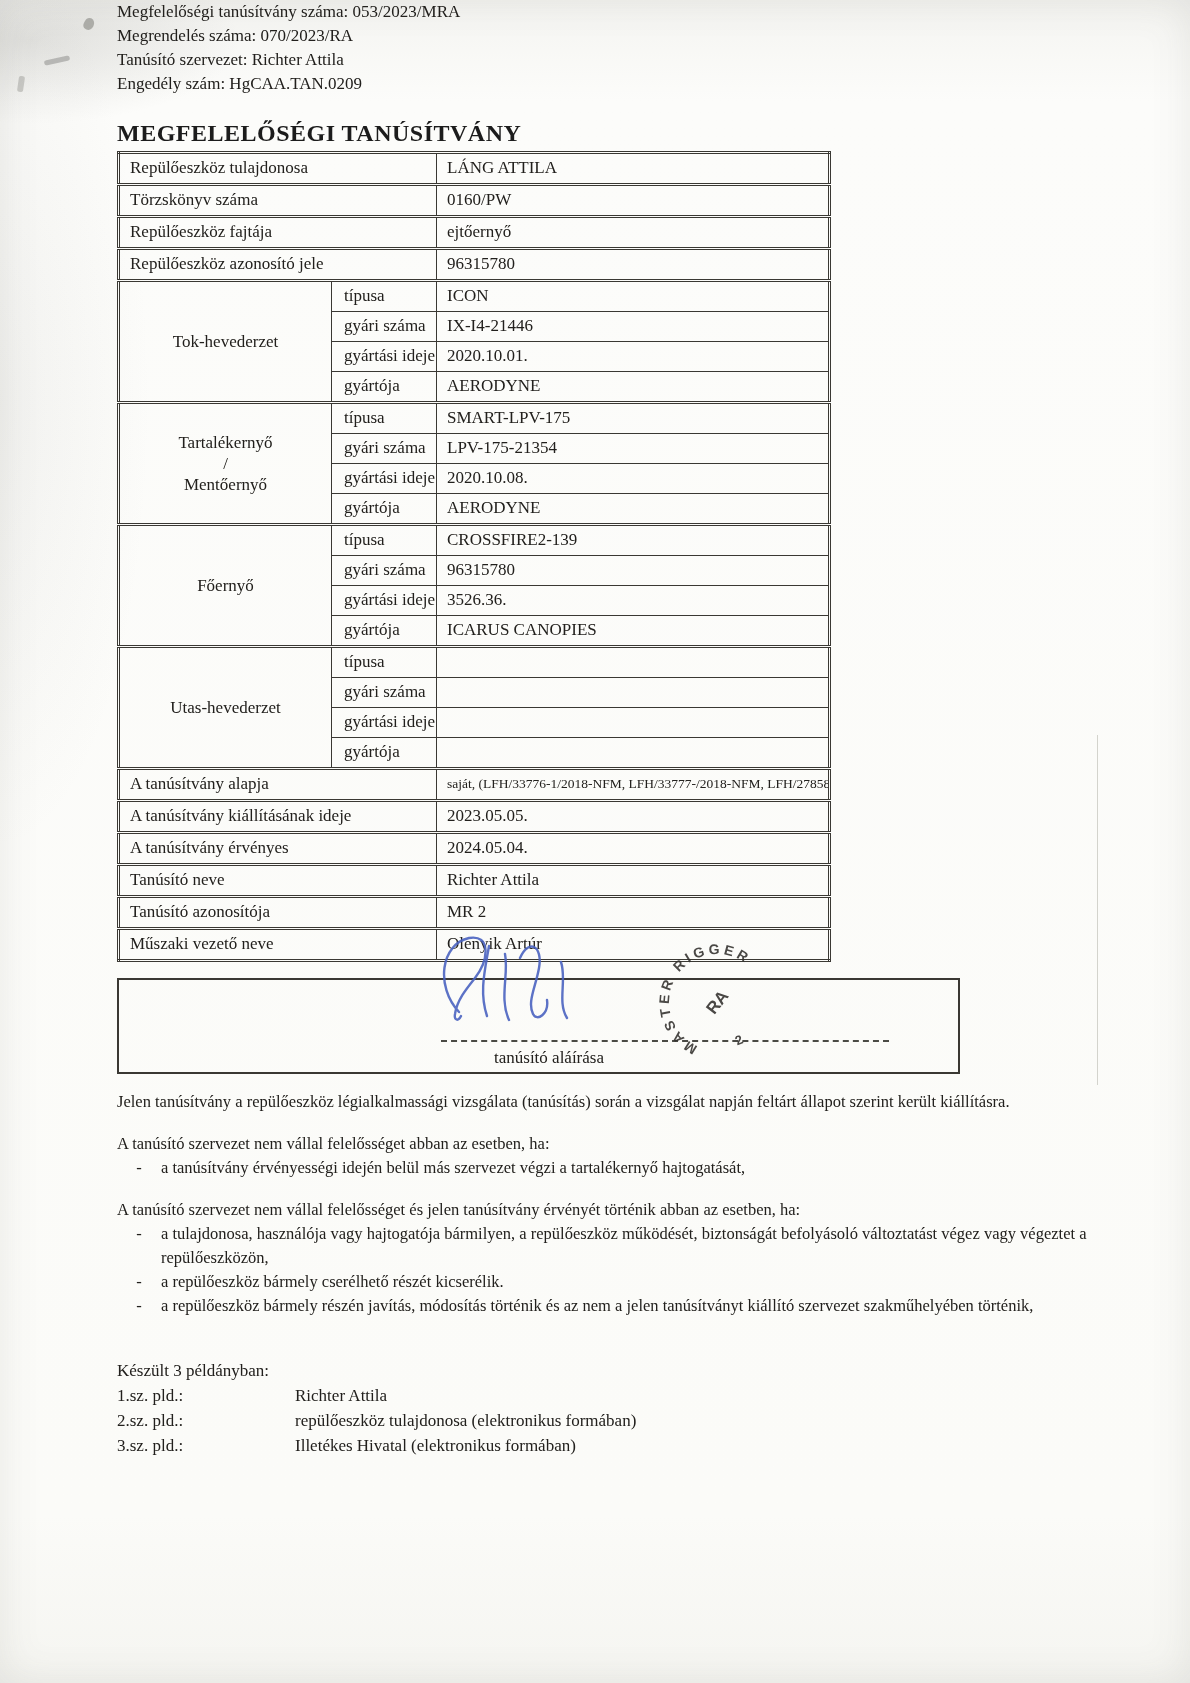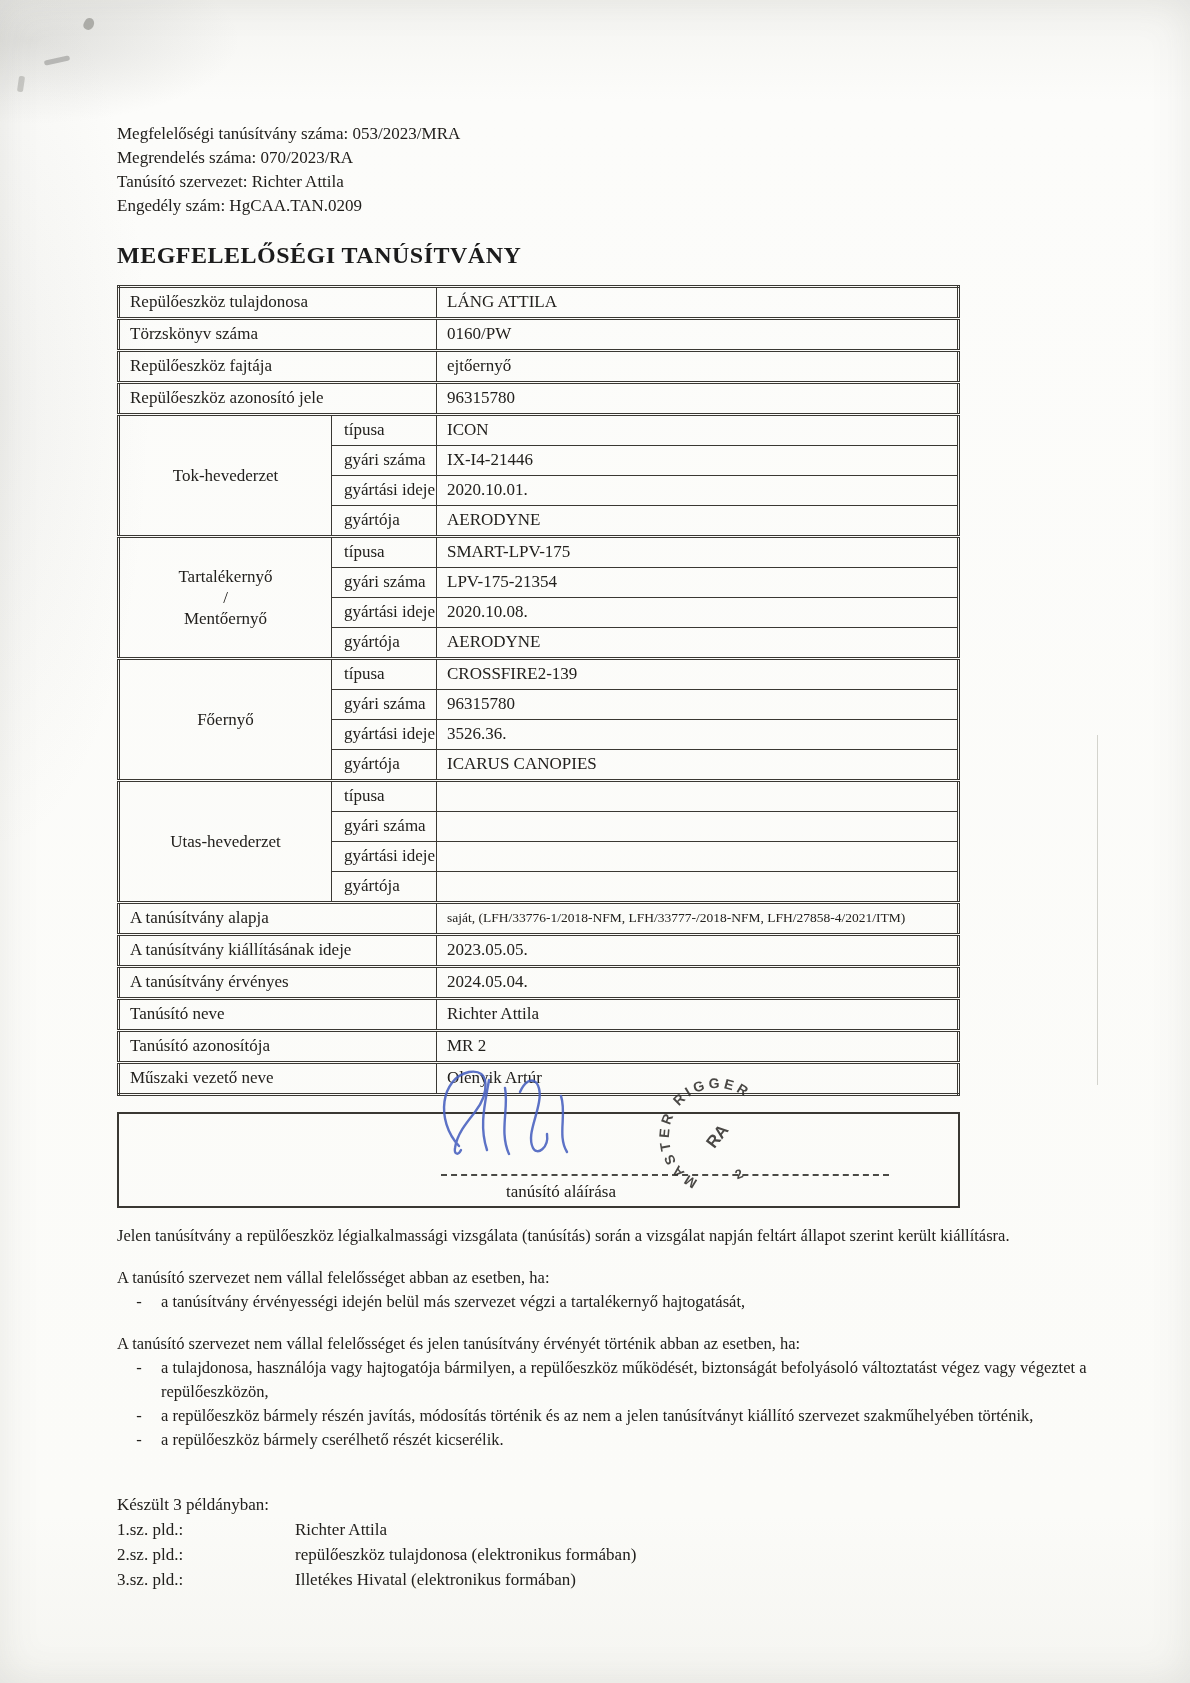--- a/index.html
+++ b/index.html
@@ -16,42 +16,42 @@
     overflow:hidden;
     box-shadow: inset 0 0 40px rgba(90,90,85,0.12);
   }
   
   .staple { position:absolute; background:#7d7d79; opacity:.55; border-radius:2px; }
   .staple.s1 { left:84px; top:18px; width:10px; height:12px; transform:rotate(28deg); border-radius:45% 55% 50% 40%; }
   .staple.s2 { left:44px; top:58px; width:26px; height:5px; transform:rotate(-12deg); opacity:.45; border-radius:3px; }
   .staple.s3 { left:18px; top:76px; width:6px; height:16px; transform:rotate(8deg); opacity:.35; }
   .scan-line { position:absolute; left:1097px; top:735px; width:1px; height:350px; background:#c9c9c2; opacity:.8; }
 
-  .content { width:843px; margin-left:117px; padding-top:122px; }
+  .content { width:843px; margin-left:117px; }
 
   .hdr { font-size:17px; line-height:24px; }
 
   .title { margin:24px 0 0 0; font-size:24px; font-weight:bold; letter-spacing:.5px; color:#1c1c1c; }
 
-  table.cert { margin-top:16px; width:843px; border-collapse:collapse; table-layout:fixed; border:3px double #3a3833; }
+  table.cert { margin-top:4px; width:714px; border-collapse:collapse; table-layout:fixed; border:3px double #3a3833; }
   .cert td {
     border:1px solid #3a3833;
     height:26px; padding:1px 10px 2px 10px;
     font-size:17px; vertical-align:middle;
     overflow:hidden; white-space:nowrap;
   }
   .cert tr.dbl td { border-top:3px double #3a3833; }
   .cert td.glabel { text-align:center; white-space:pre-line; line-height:21px; }
   .cert td.sub { padding-left:12px; }
   .cert td.val {}
   .cert td.small { font-size:13.5px; }
 
   .sigbox { position:relative; margin-top:16px; width:839px; height:92px; border:2px solid #3a3833; overflow:visible; }
   .sig-dashes { position:absolute; left:322px; bottom:30px; width:448px; height:0; border-bottom:2px dashed #4a4a45; }
-  .sig-caption { position:absolute; left:252px; bottom:4px; width:380px; text-align:center; font-size:17px; }
+  .sig-caption { position:absolute; left:240px; bottom:4px; width:380px; text-align:center; font-size:17px; }
   .sig-ink { position:absolute; left:298px; top:-64px; width:216px; height:150px; }
   .sig-ink path { fill:none; stroke:#4a63c0; stroke-width:2.4; stroke-linecap:round; opacity:.9; }
   .stamp { position:absolute; left:540px; top:-36px; width:116px; height:116px; transform:rotate(-22deg); opacity:.88; }
   .stamp text { fill:#32302d; font-family:"Liberation Sans", sans-serif; font-weight:bold; }
   .stamp .arc { font-size:14px; letter-spacing:3.5px; }
   .stamp .ctr { font-size:17px; }
   .stamp .num { font-size:13px; }
 
   .bodytext { width:980px; margin-left:117px; margin-top:16px; font-size:16.5px; line-height:24px; }
   .gap { height:18px; }
@@ -240,25 +240,25 @@
       <span class="btxt">a tanúsítvány érvényességi idején belül más szervezet végzi a tartalékernyő hajtogatását,</span>
     </div>
     <div class="gap"></div>
     <div>A tanúsító szervezet nem vállal felelősséget és jelen tanúsítvány érvényét történik abban az esetben, ha:</div>
     <div class="bullet">
       <span class="dash"></span>
       <span class="btxt">a tulajdonosa, használója vagy hajtogatója bármilyen, a repülőeszköz működését, biztonságát befolyásoló változtatást végez vagy végeztet a repülőeszközön,</span>
     </div>
     <div class="bullet">
       <span class="dash"></span>
+      <span class="btxt">a repülőeszköz bármely cserélhető részét kicserélik.</span>
+    </div>
+    <div class="bullet">
+      <span class="dash"></span>
       <span class="btxt">a repülőeszköz bármely részén javítás, módosítás történik és az nem a jelen tanúsítványt kiállító szervezet szakműhelyében történik,</span>
-    </div>
-    <div class="bullet">
-      <span class="dash"></span>
-      <span class="btxt">a repülőeszköz bármely cserélhető részét kicserélik.</span>
     </div>
   </div>
 
   <div class="copies">
     <div>Készült 3 példányban:</div>
     <div class="row">
       <span class="clabel">1.sz. pld.:</span>
       <span>Richter Attila</span>
     </div>
     <div class="row">

